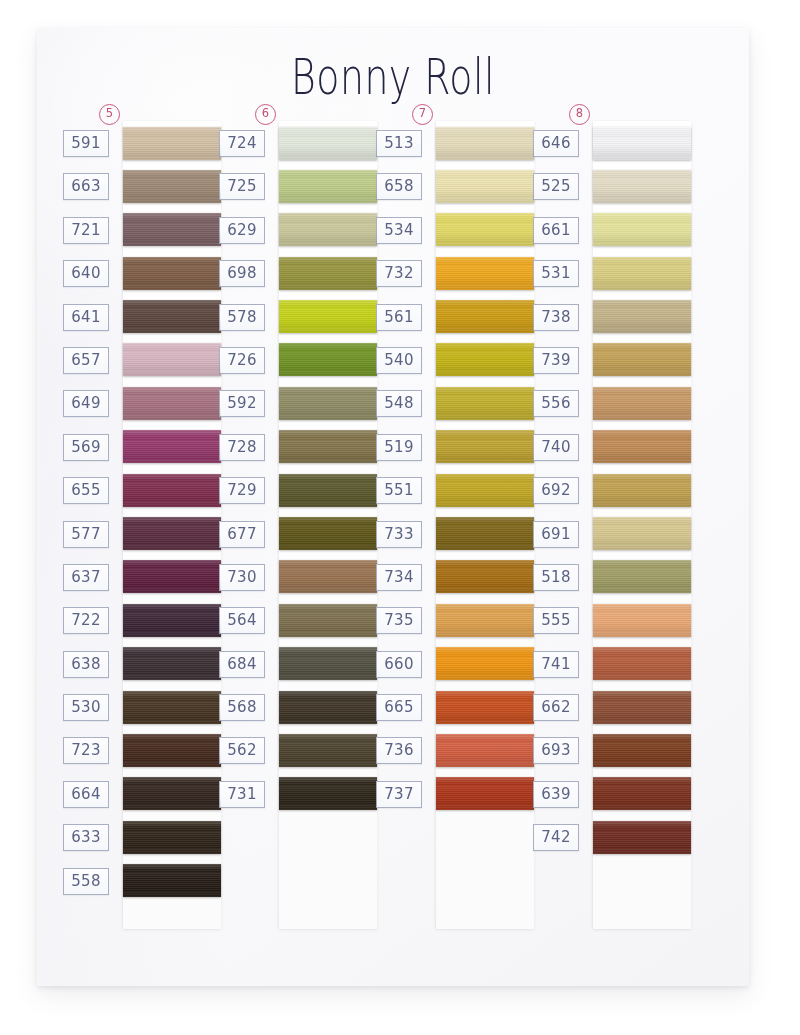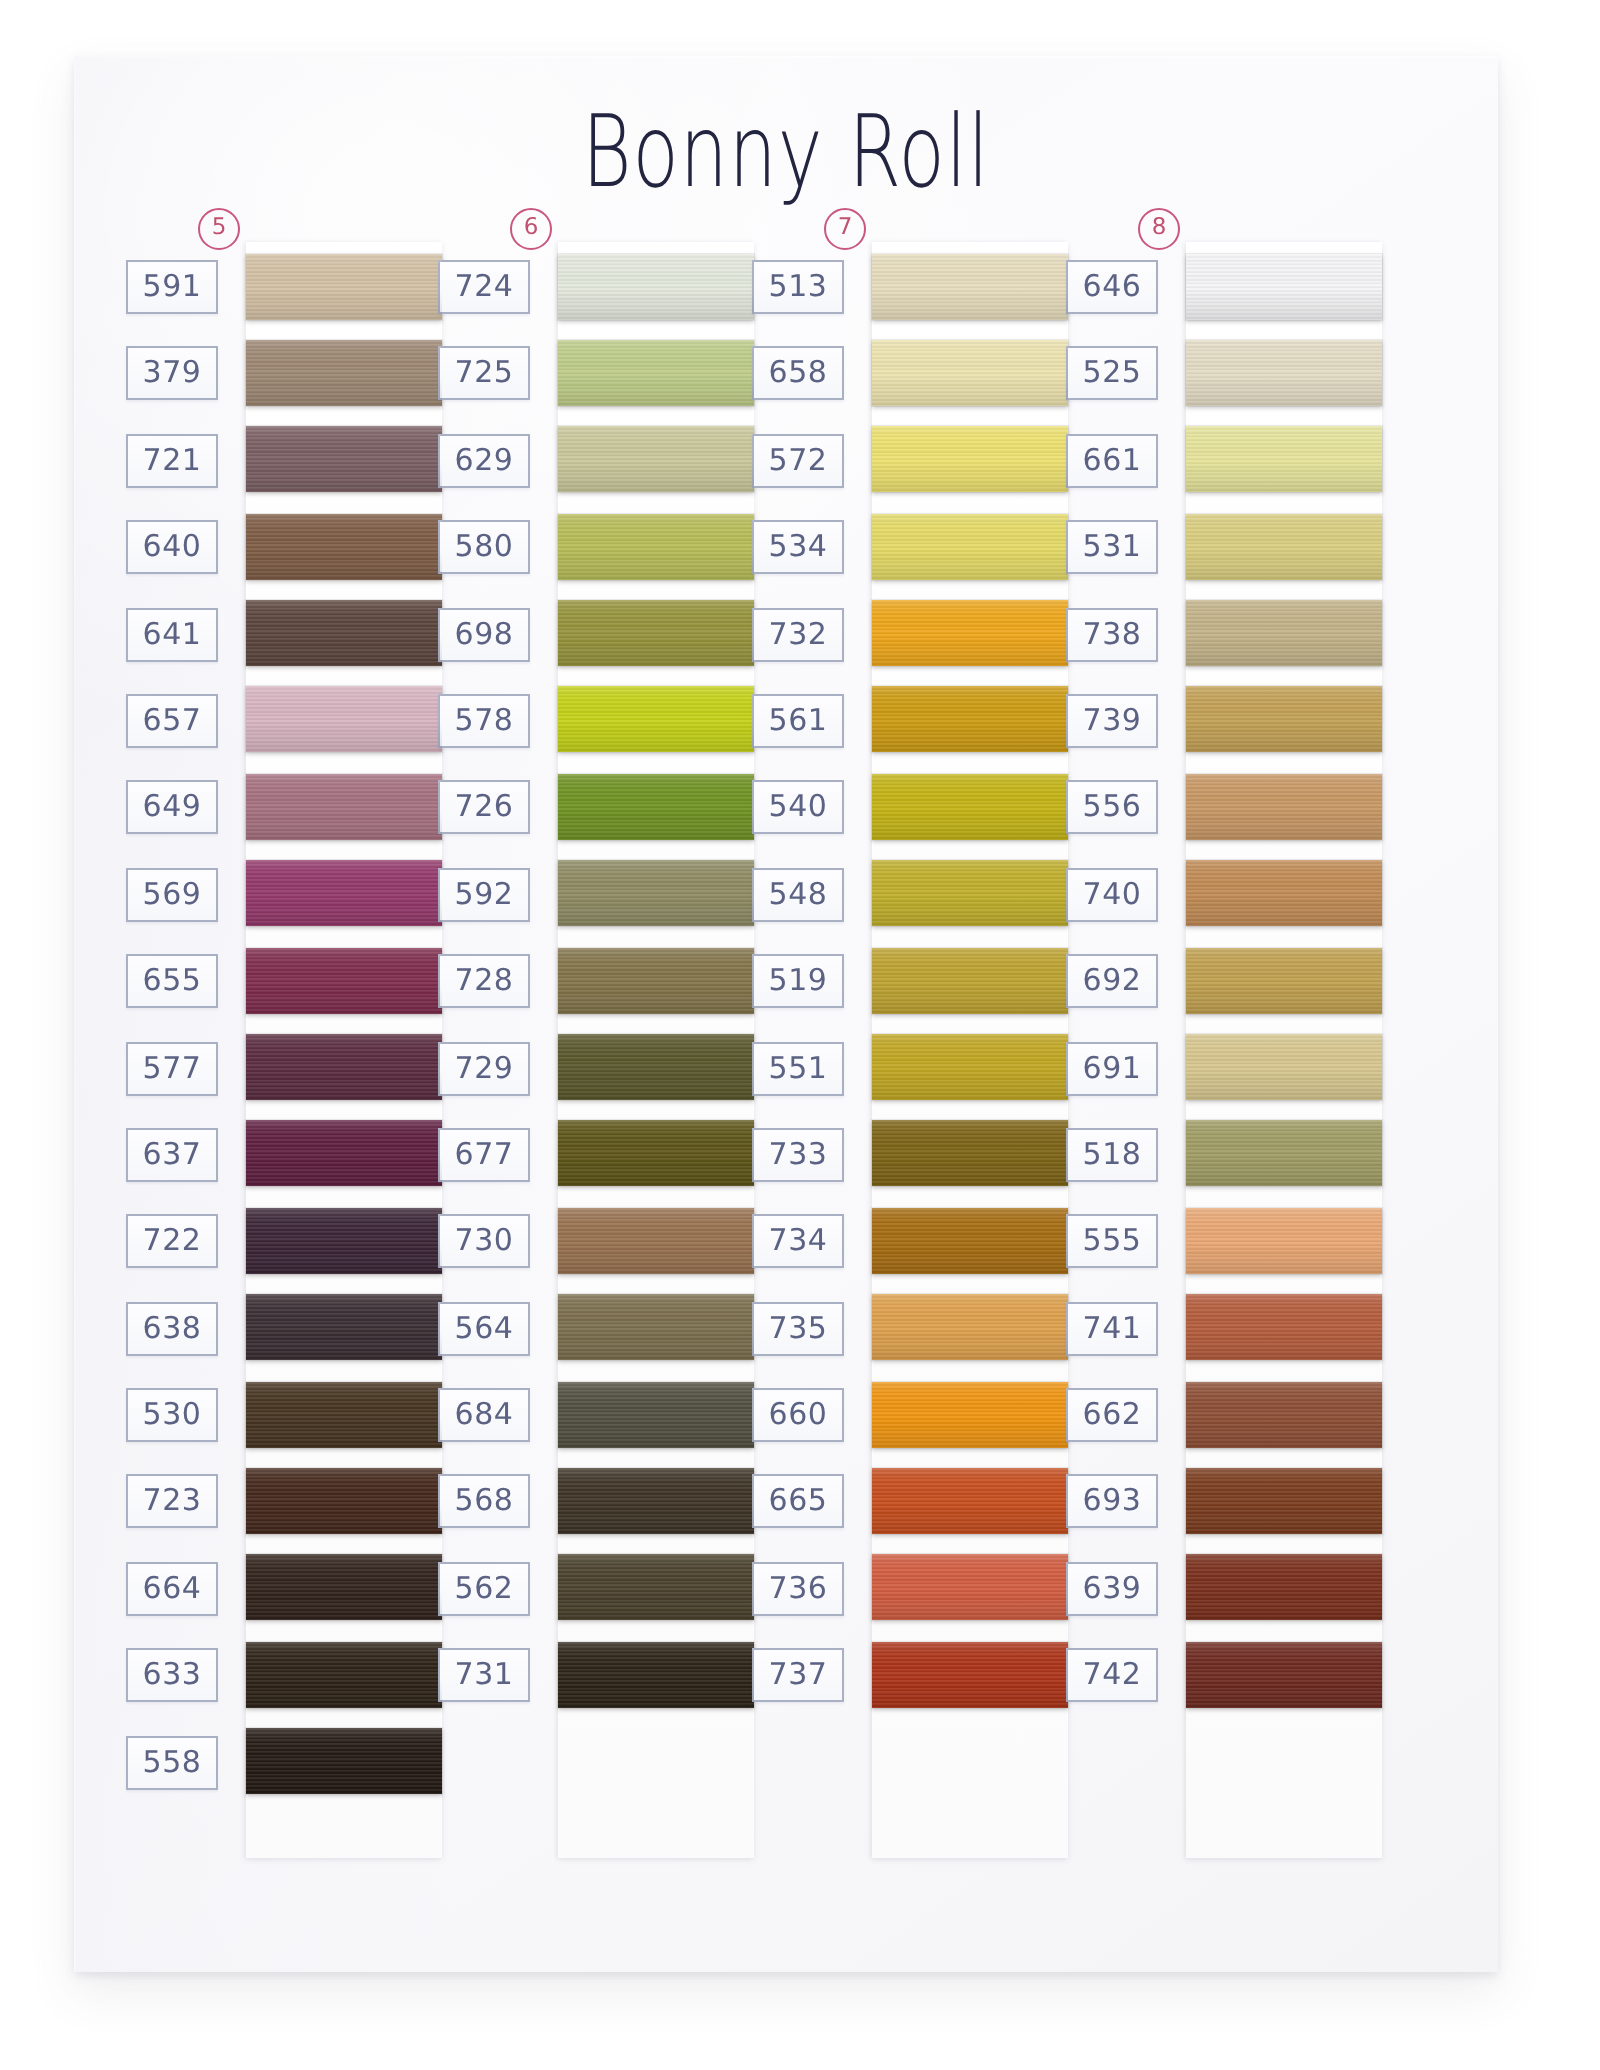--- a/index.html
+++ b/index.html
@@ -185,21 +185,21 @@
     <div id="columns">
         <div class="column col-0">
           <div class="group-num">5</div>
           <div class="strip"></div>
           <div class="rows">
             <div class="row">
               <div class="code">591</div>
               <div class="swatch" style="background: rgb(211, 192, 164);"></div>
             </div>
             <div class="row">
-              <div class="code">379</div>
+              <div class="code">663</div>
               <div class="swatch" style="background: rgb(157, 135, 115);"></div>
             </div>
             <div class="row">
               <div class="code">721</div>
               <div class="swatch" style="background: rgb(122, 95, 99);"></div>
             </div>
             <div class="row">
               <div class="code">640</div>
               <div class="swatch" style="background: rgb(125, 92, 69);"></div>
             </div>
@@ -271,24 +271,20 @@
             </div>
             <div class="row">
               <div class="code">725</div>
               <div class="swatch" style="background: rgb(189, 204, 136);"></div>
             </div>
             <div class="row">
               <div class="code">629</div>
               <div class="swatch" style="background: rgb(201, 199, 154);"></div>
             </div>
             <div class="row">
-              <div class="code">580</div>
-              <div class="swatch" style="background: rgb(182, 188, 87);"></div>
-            </div>
-            <div class="row">
               <div class="code">698</div>
               <div class="swatch" style="background: rgb(149, 147, 60);"></div>
             </div>
             <div class="row">
               <div class="code">578</div>
               <div class="swatch" style="background: rgb(195, 209, 23);"></div>
             </div>
             <div class="row">
               <div class="code">726</div>
               <div class="swatch" style="background: rgb(111, 146, 35);"></div>
@@ -341,24 +337,20 @@
           <div class="rows">
             <div class="row">
               <div class="code">513</div>
               <div class="swatch" style="background: rgb(230, 220, 188);"></div>
             </div>
             <div class="row">
               <div class="code">658</div>
               <div class="swatch" style="background: rgb(236, 226, 174);"></div>
             </div>
             <div class="row">
-              <div class="code">572</div>
-              <div class="swatch" style="background: rgb(236, 224, 111);"></div>
-            </div>
-            <div class="row">
               <div class="code">534</div>
               <div class="swatch" style="background: rgb(227, 217, 101);"></div>
             </div>
             <div class="row">
               <div class="code">732</div>
               <div class="swatch" style="background: rgb(237, 166, 26);"></div>
             </div>
             <div class="row">
               <div class="code">561</div>
               <div class="swatch" style="background: rgb(204, 155, 18);"></div>

